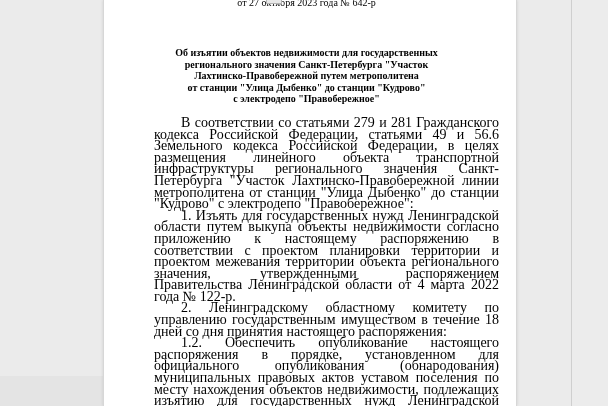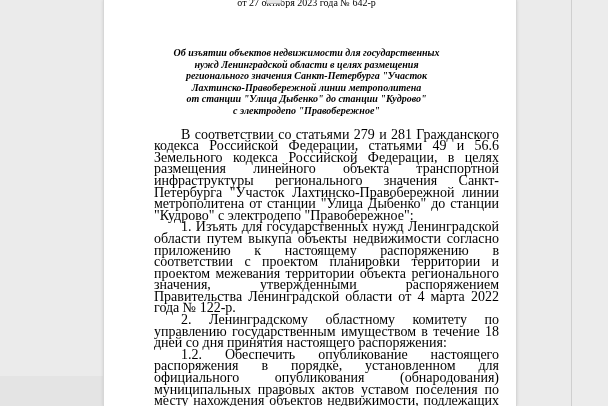--- a/index.html
+++ b/index.html
@@ -44,21 +44,20 @@
     font-size: 10px;
     line-height: 13px;
     white-space: nowrap;
   }
   .doc-title {
     margin-top: 38px;
     text-align: center;
     font-weight: bold;
     font-size: 10px;
     line-height: 11.6px;
-    font-style: italic;
   }
   .doc-body {
     margin-top: 12px;
     font-size: 14px;
     line-height: 11.6px;
     text-align: justify;
     margin-left: 40px;
   }
   .doc-body p {
     margin: 0;
@@ -101,23 +100,22 @@
 
   <div class="margin-shade"></div>
 
   <div class="page">
     <div class="page-inner">
 
       <div class="header-line">от 27 октября 2023 года № 642-р</div>
 
       <div class="doc-title">
         <div>Об изъятии объектов недвижимости для государственных</div>
-        <div>нужд Ленинградской области в целях размещения</div>
         <div>регионального значения Санкт-Петербурга "Участок</div>
-        <div>Лахтинско-Правобережной линии метрополитена</div>
+        <div>Лахтинско-Правобережной путем метрополитена</div>
         <div>от станции "Улица Дыбенко" до станции "Кудрово"</div>
         <div>с электродепо "Правобережное"</div>
       </div>
 
       <div class="doc-body">
         <p>В соответствии со статьями 279 и 281 Гражданского кодекса Российской Федерации, статьями 49 и 56.6 Земельного кодекса Российской Федерации, в целях размещения линейного объекта транспортной инфраструктуры регионального значения Санкт-Петербурга "Участок Лахтинско-Правобережной линии метрополитена от станции "Улица Дыбенко" до станции "Кудрово" с электродепо "Правобережное":</p>
         <p>1. Изъять для государственных нужд Ленинградской области путем выкупа объекты недвижимости согласно приложению к настоящему распоряжению в соответствии с проектом планировки территории и проектом межевания территории объекта регионального значения, утвержденными распоряжением Правительства Ленинградской области от 4 марта 2022 года № 122-р.</p>
         <p>2. Ленинградскому областному комитету по управлению государственным имуществом в течение 18 дней со дня принятия настоящего распоряжения:</p>
         <p>1.2. Обеспечить опубликование настоящего распоряжения в порядке, установленном для официального опубликования (обнародования) муниципальных правовых актов уставом поселения по месту нахождения объектов недвижимости, подлежащих изъятию для государственных нужд Ленинградской области.</p>
       </div>

